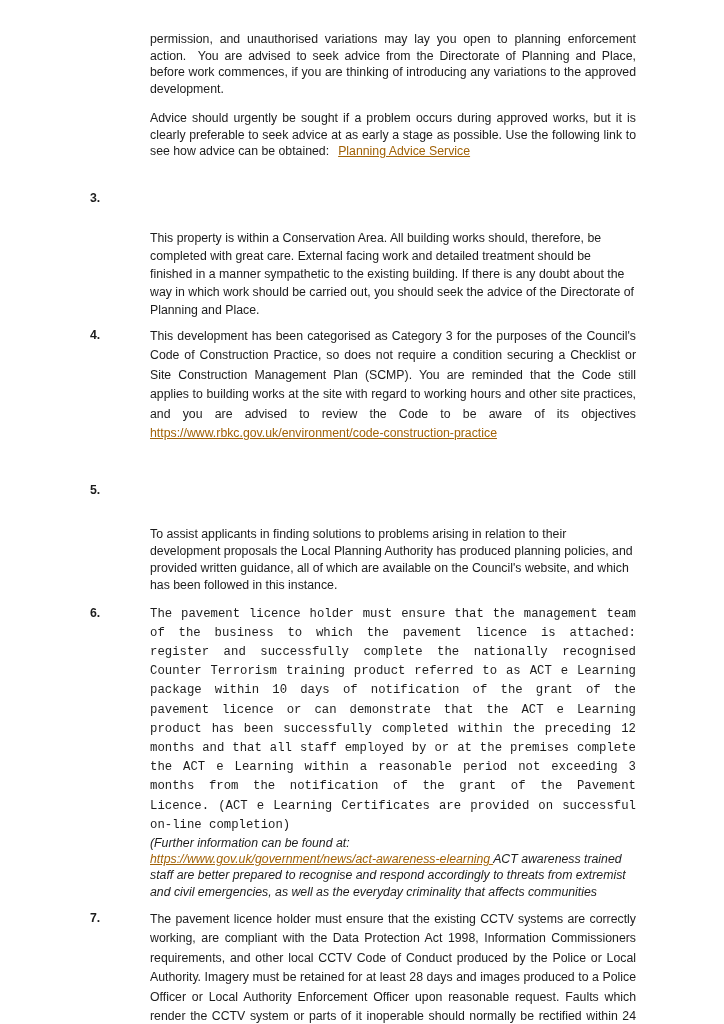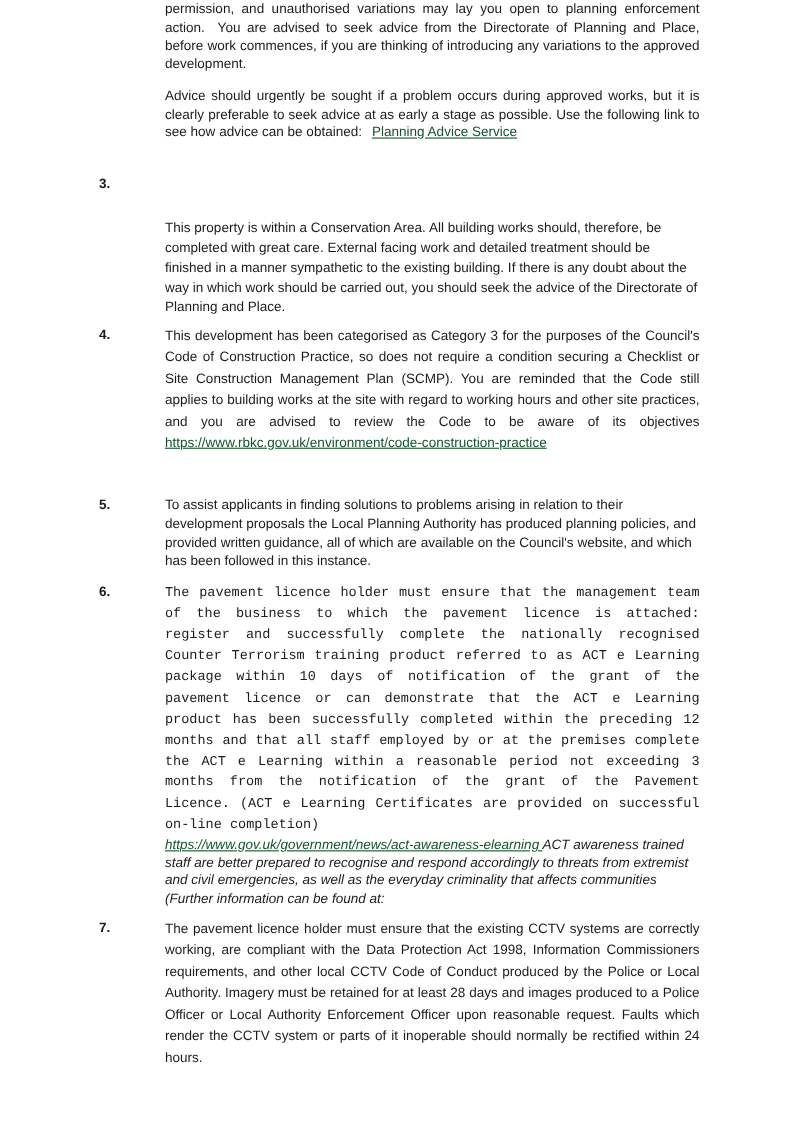--- a/index.html
+++ b/index.html
@@ -8,20 +8,21 @@
     width: 724px;
     height: 1024px;
     font-family: "Liberation Sans", "DejaVu Sans", sans-serif;
     font-size: 12.3px;
     color: #1c1c1c;
     overflow: hidden;
   }
   .page {
     width: 664px;
     height: 1024px;
+    padding-top: 31px;
     padding-left: 90px;
     background: #ffffff;
   }
   .intro-block {
     margin-left: 60px;
     width: 486px;
   }
   .para { width: 486px; }
   .justified { text-align: justify; }
   .tight  { line-height: 16.5px; }
@@ -29,27 +30,27 @@
     display: flex;
     align-items: flex-start;
   }
   .num {
     width: 60px;
     flex-shrink: 0;
     font-weight: bold;
     line-height: 17px;
   }
   .body-col { width: 486px; }
-  .lh17  { line-height: 17px; }
+  .lh17  { line-height: 17px; margin-top: 44px; }
   .lh18  { line-height: 18px; margin-top: 39px; }
   .lh19  { line-height: 19.2px; font-family: Liberation Mono, monospace; }
   .lh195 { line-height: 19.5px; }
   .lh16  { line-height: 16.2px; }
   a.doclink {
-    color: #14532d;
+    color: #a16207;
     text-decoration: underline;
     cursor: pointer;
   }
   .gap-link { margin-left: 9px; }
   .m-p2    { margin-top: 13px; }
   .m-item3 { margin-top: 30px; }
   .m-item4 { margin-top: 8px; }
   .m-item5 { margin-top: 38px; }
   .m-item6 { margin-top: 11px; }
   .m-item7 { margin-top: 10px; }
@@ -83,22 +84,22 @@
   <div class="item m-item5">
     <div class="num">5.</div>
     <div class="body-col lh17">To assist applicants in finding solutions to problems arising in relation to their development proposals the Local Planning Authority has produced planning policies, and provided written guidance, all of which are available on the Council's website, and which has been followed in this instance.</div>
   </div>
 
   <div class="item m-item6">
     <div class="num">6.</div>
     <div class="body-col">
       <div class="justified lh19">The pavement licence holder must ensure that the management team of the business to which the pavement licence is attached: register and successfully complete the nationally recognised Counter Terrorism training product referred to as ACT e Learning package within 10 days of notification of the grant of the pavement licence or can demonstrate that the ACT e Learning product has been successfully completed within the preceding 12 months and that all staff employed by or at the premises complete the ACT e Learning within a reasonable period not exceeding 3 months from the notification of the grant of the Pavement Licence. (ACT e Learning Certificates are provided on successful on-line completion)</div>
       <div class="note lh16">
+        <div>(Further information can be found at:</div>
         <div><a class="doclink">https://www.gov.uk/government/news/act-awareness-elearning </a><span>ACT awareness trained staff are better prepared to recognise and respond accordingly to threats from extremist and civil emergencies, as well as the everyday criminality that affects communities</span></div>
-        <div>(Further information can be found at:</div>
       </div>
     </div>
   </div>
 
   <div class="item m-item7">
     <div class="num">7.</div>
     <div class="body-col justified lh195">The pavement licence holder must ensure that the existing CCTV systems are correctly working, are compliant with the Data Protection Act 1998, Information Commissioners requirements, and other local CCTV Code of Conduct produced by the Police or Local Authority. Imagery must be retained for at least 28 days and images produced to a Police Officer or Local Authority Enforcement Officer upon reasonable request. Faults which render the CCTV system or parts of it inoperable should normally be rectified within 24 hours.</div>
   </div>
 
 </div>

